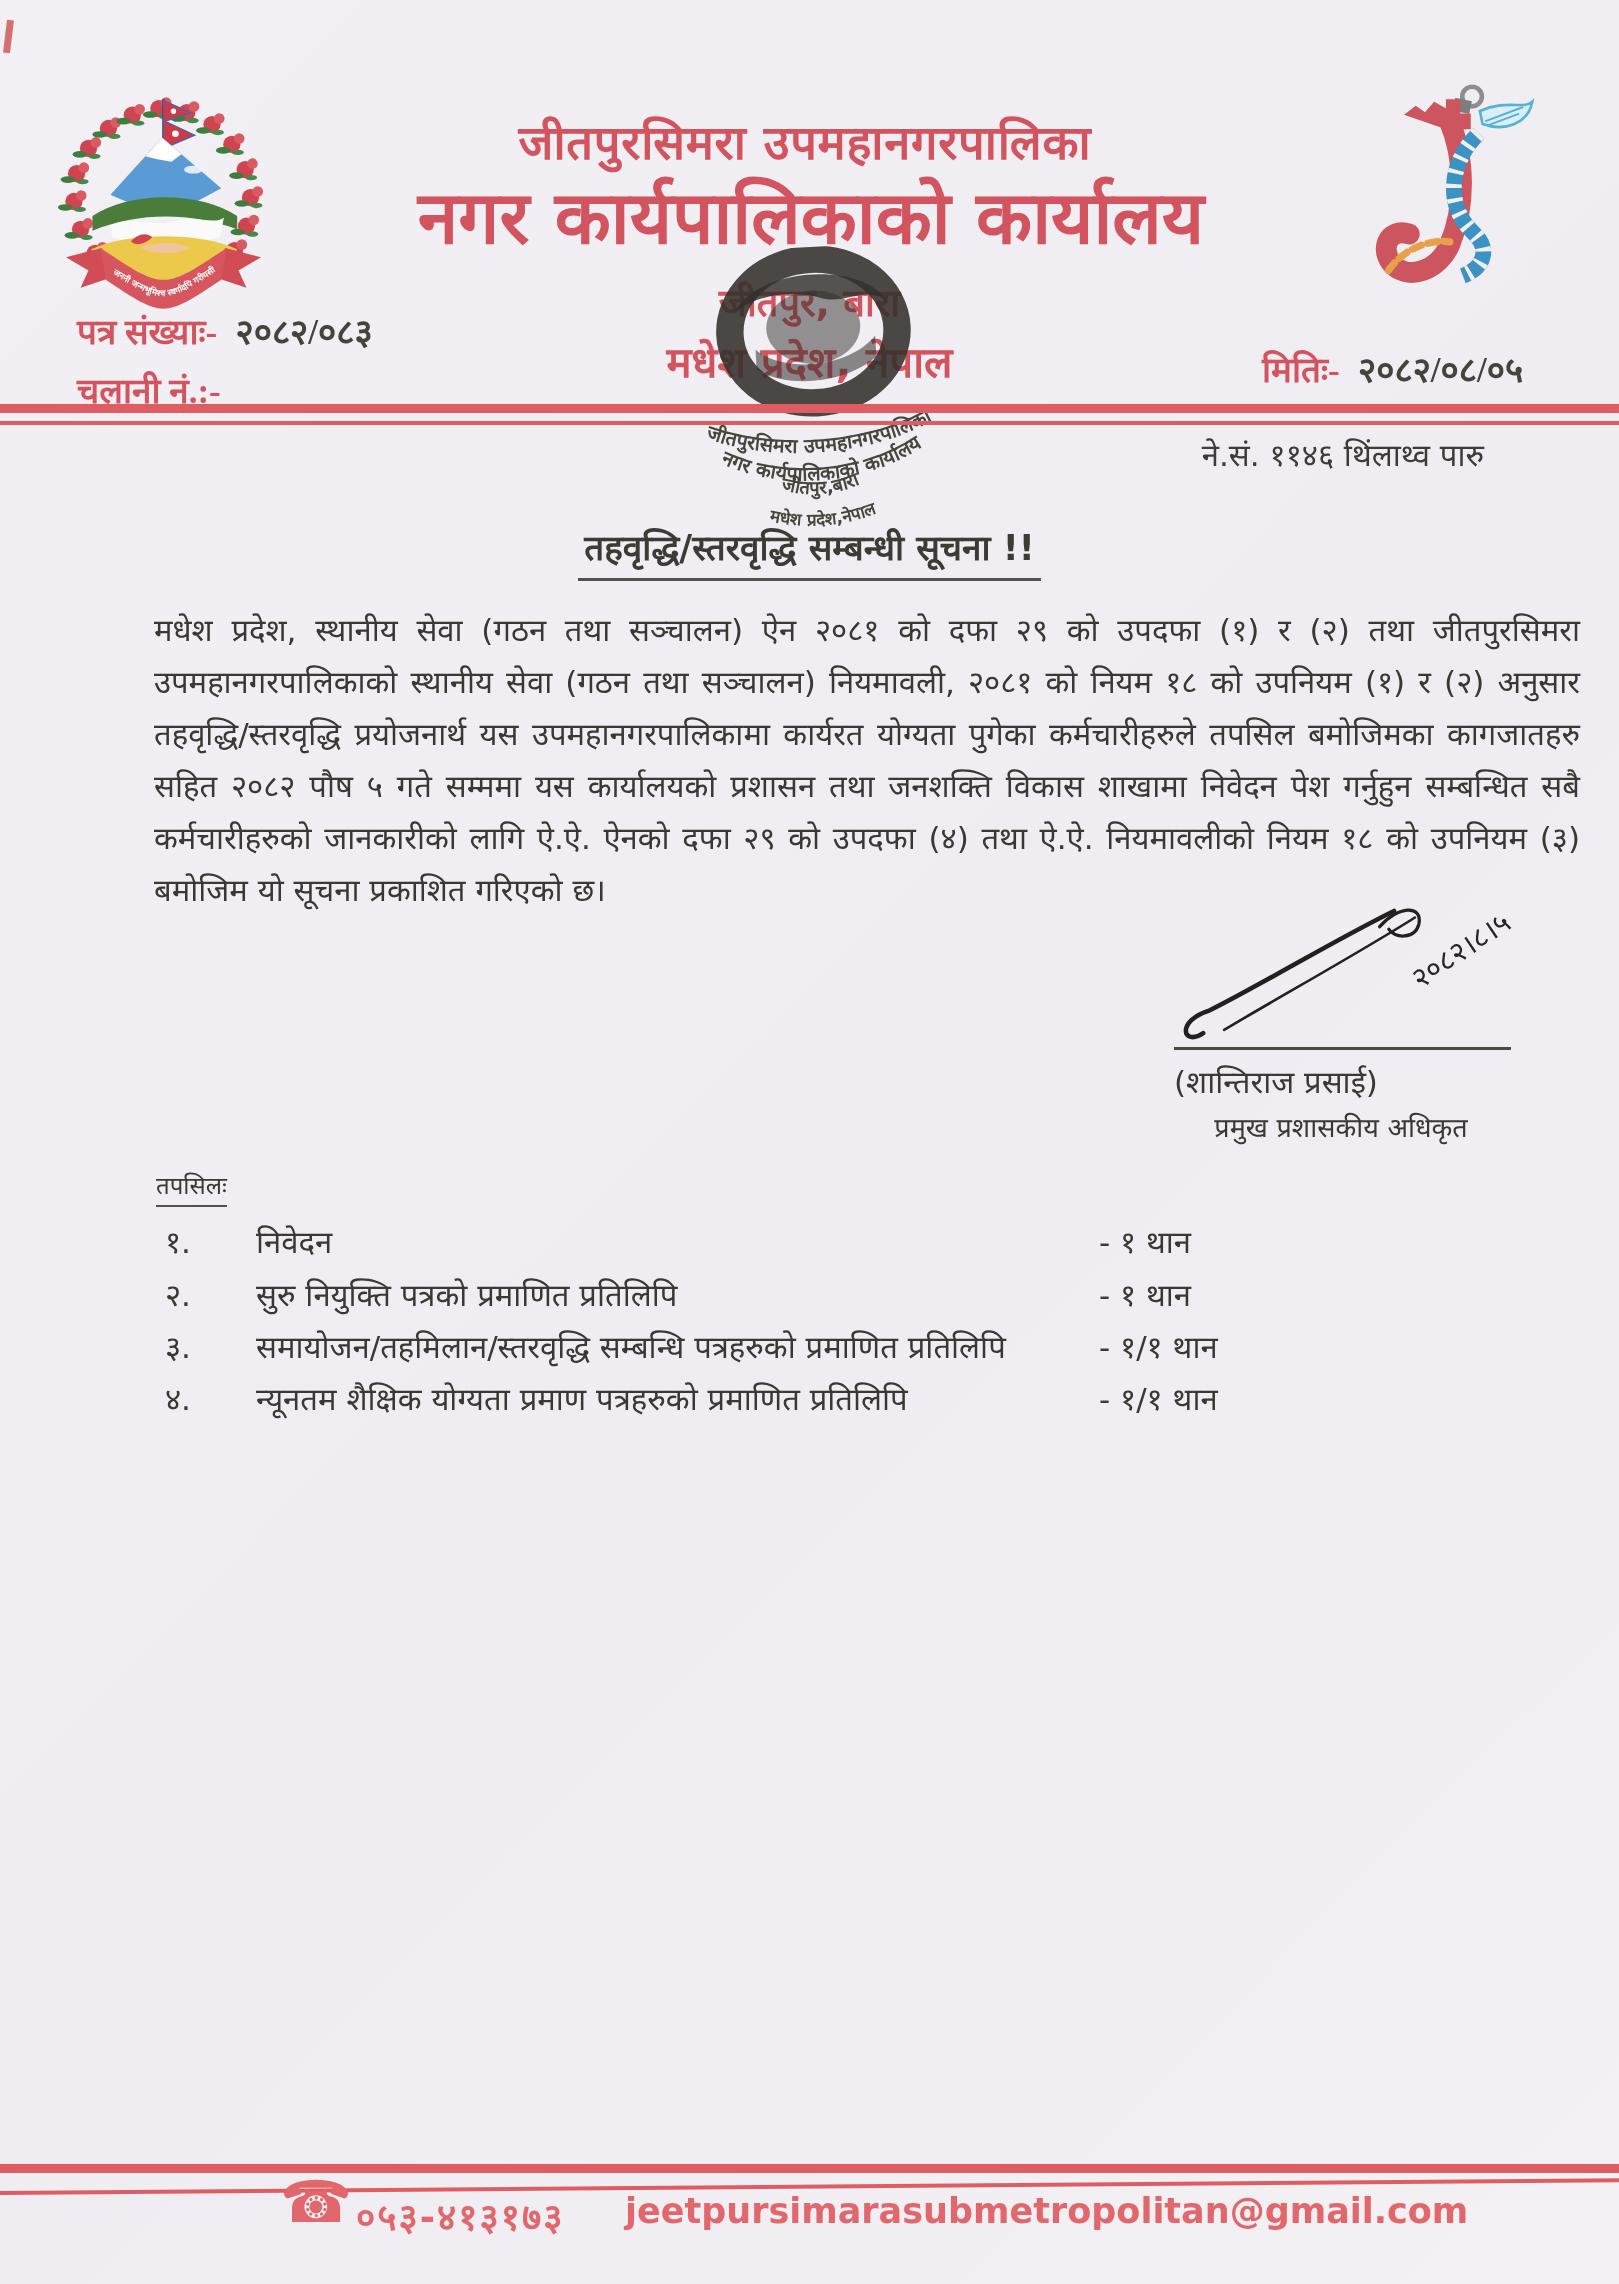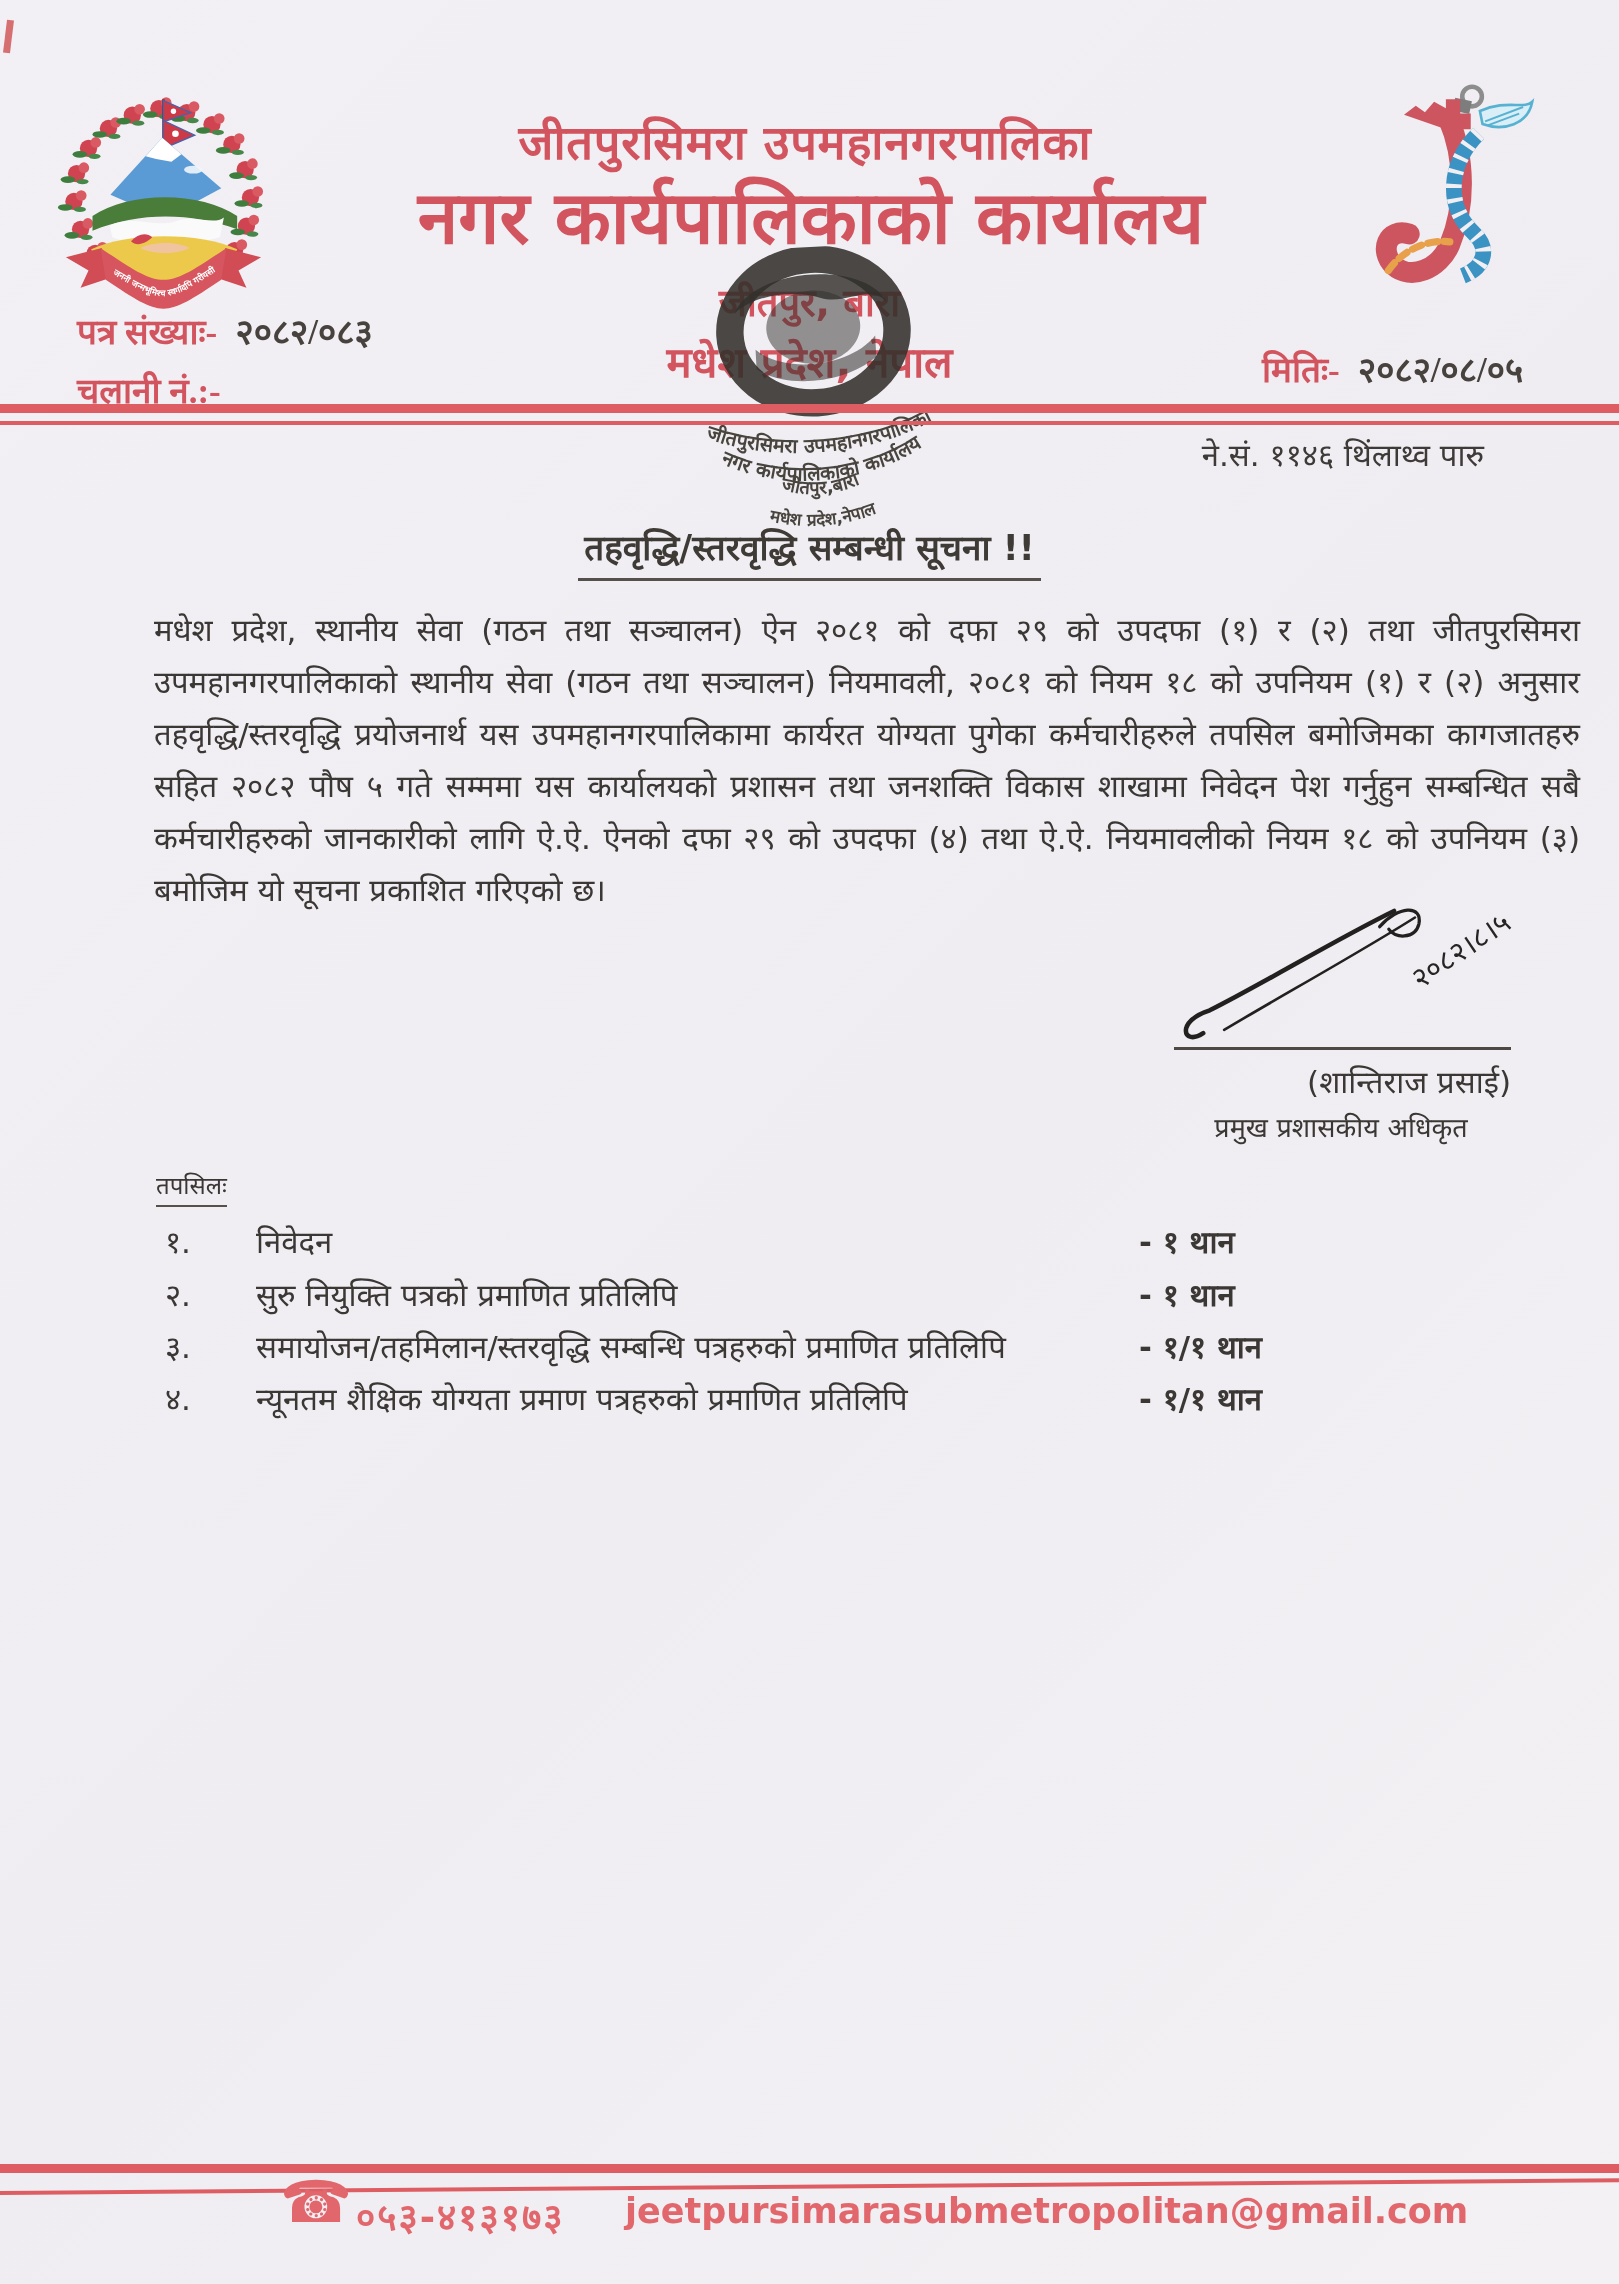--- a/index.html
+++ b/index.html
@@ -22,28 +22,28 @@
   .meta .lbl{color:#d2545e;}
   .meta .val{color:#47423e;margin-left:18.3px;font-weight:bold;}
   .rule{left:0;width:1619px;background:#dd5d63;}
   .rule1{top:404px;height:8.5px;}
   .rule2{top:421px;height:3.9px;}
   .sambat{top:433px;right:135px;font-size:31px;color:#3e3a37;}
   .heading-wrap{top:523px;left:0;width:1619px;text-align:center;}
   .heading{display:inline-block;font-size:35px;font-weight:bold;color:#3e3a36;border-bottom:3.3px solid #55504b;padding:0 6.5px 7.8px 6.5px;}
   .bodypar{left:154px;top:604px;width:1426px;font-size:31px;line-height:52px;text-align:justify;color:#3a3734;}
   .sig-line{left:1174px;top:1047px;width:337px;height:2.6px;background:#4d4843;}
-  .sig-name{left:1174px;top:1060px;width:337px;text-align:right;font-size:31px;color:#3a3734;}
+  .sig-name{left:1174px;top:1060px;width:337px;text-align:left;font-size:31px;color:#3a3734;}
   .sig-desig{left:1148px;top:1108px;width:386px;text-align:center;font-size:27px;color:#3a3734;}
   .tapasil-h{left:156px;top:1168px;}
   .tapasil-h span{display:inline-block;font-size:24px;color:#3a3734;border-bottom:2.6px solid #55504b;padding-bottom:4px;}
   .titem{left:0;width:1619px;height:52px;font-size:31px;color:#3a3734;}
   .titem .sn{position:absolute;left:165px;}
   .titem .txt{position:absolute;left:256px;}
-  .titem .qty{position:absolute;left:1139px;font-weight:bold;}
+  .titem .qty{position:absolute;left:1099px;}
   .f-rule1{top:2164px;height:8.5px;}
   .f-rule2{top:2191px;height:3.9px;transform:rotate(-0.45deg);transform-origin:left center;}
   .phone-icon{left:280px;top:2173px;font-size:58px;color:#e2676d;line-height:1;}
   .phone-num{left:356px;top:2190px;font-size:37px;font-weight:bold;color:#e2676d;letter-spacing:2px;}
   .email{left:625px;top:2191px;font-size:35px;font-weight:bold;color:#e2676d;}
   .corner-mark{left:5.2px;top:19.6px;width:6.5px;height:33px;background:#c44;opacity:.75;transform:rotate(7deg);}
 </style>
 </head>
 <body>
 

